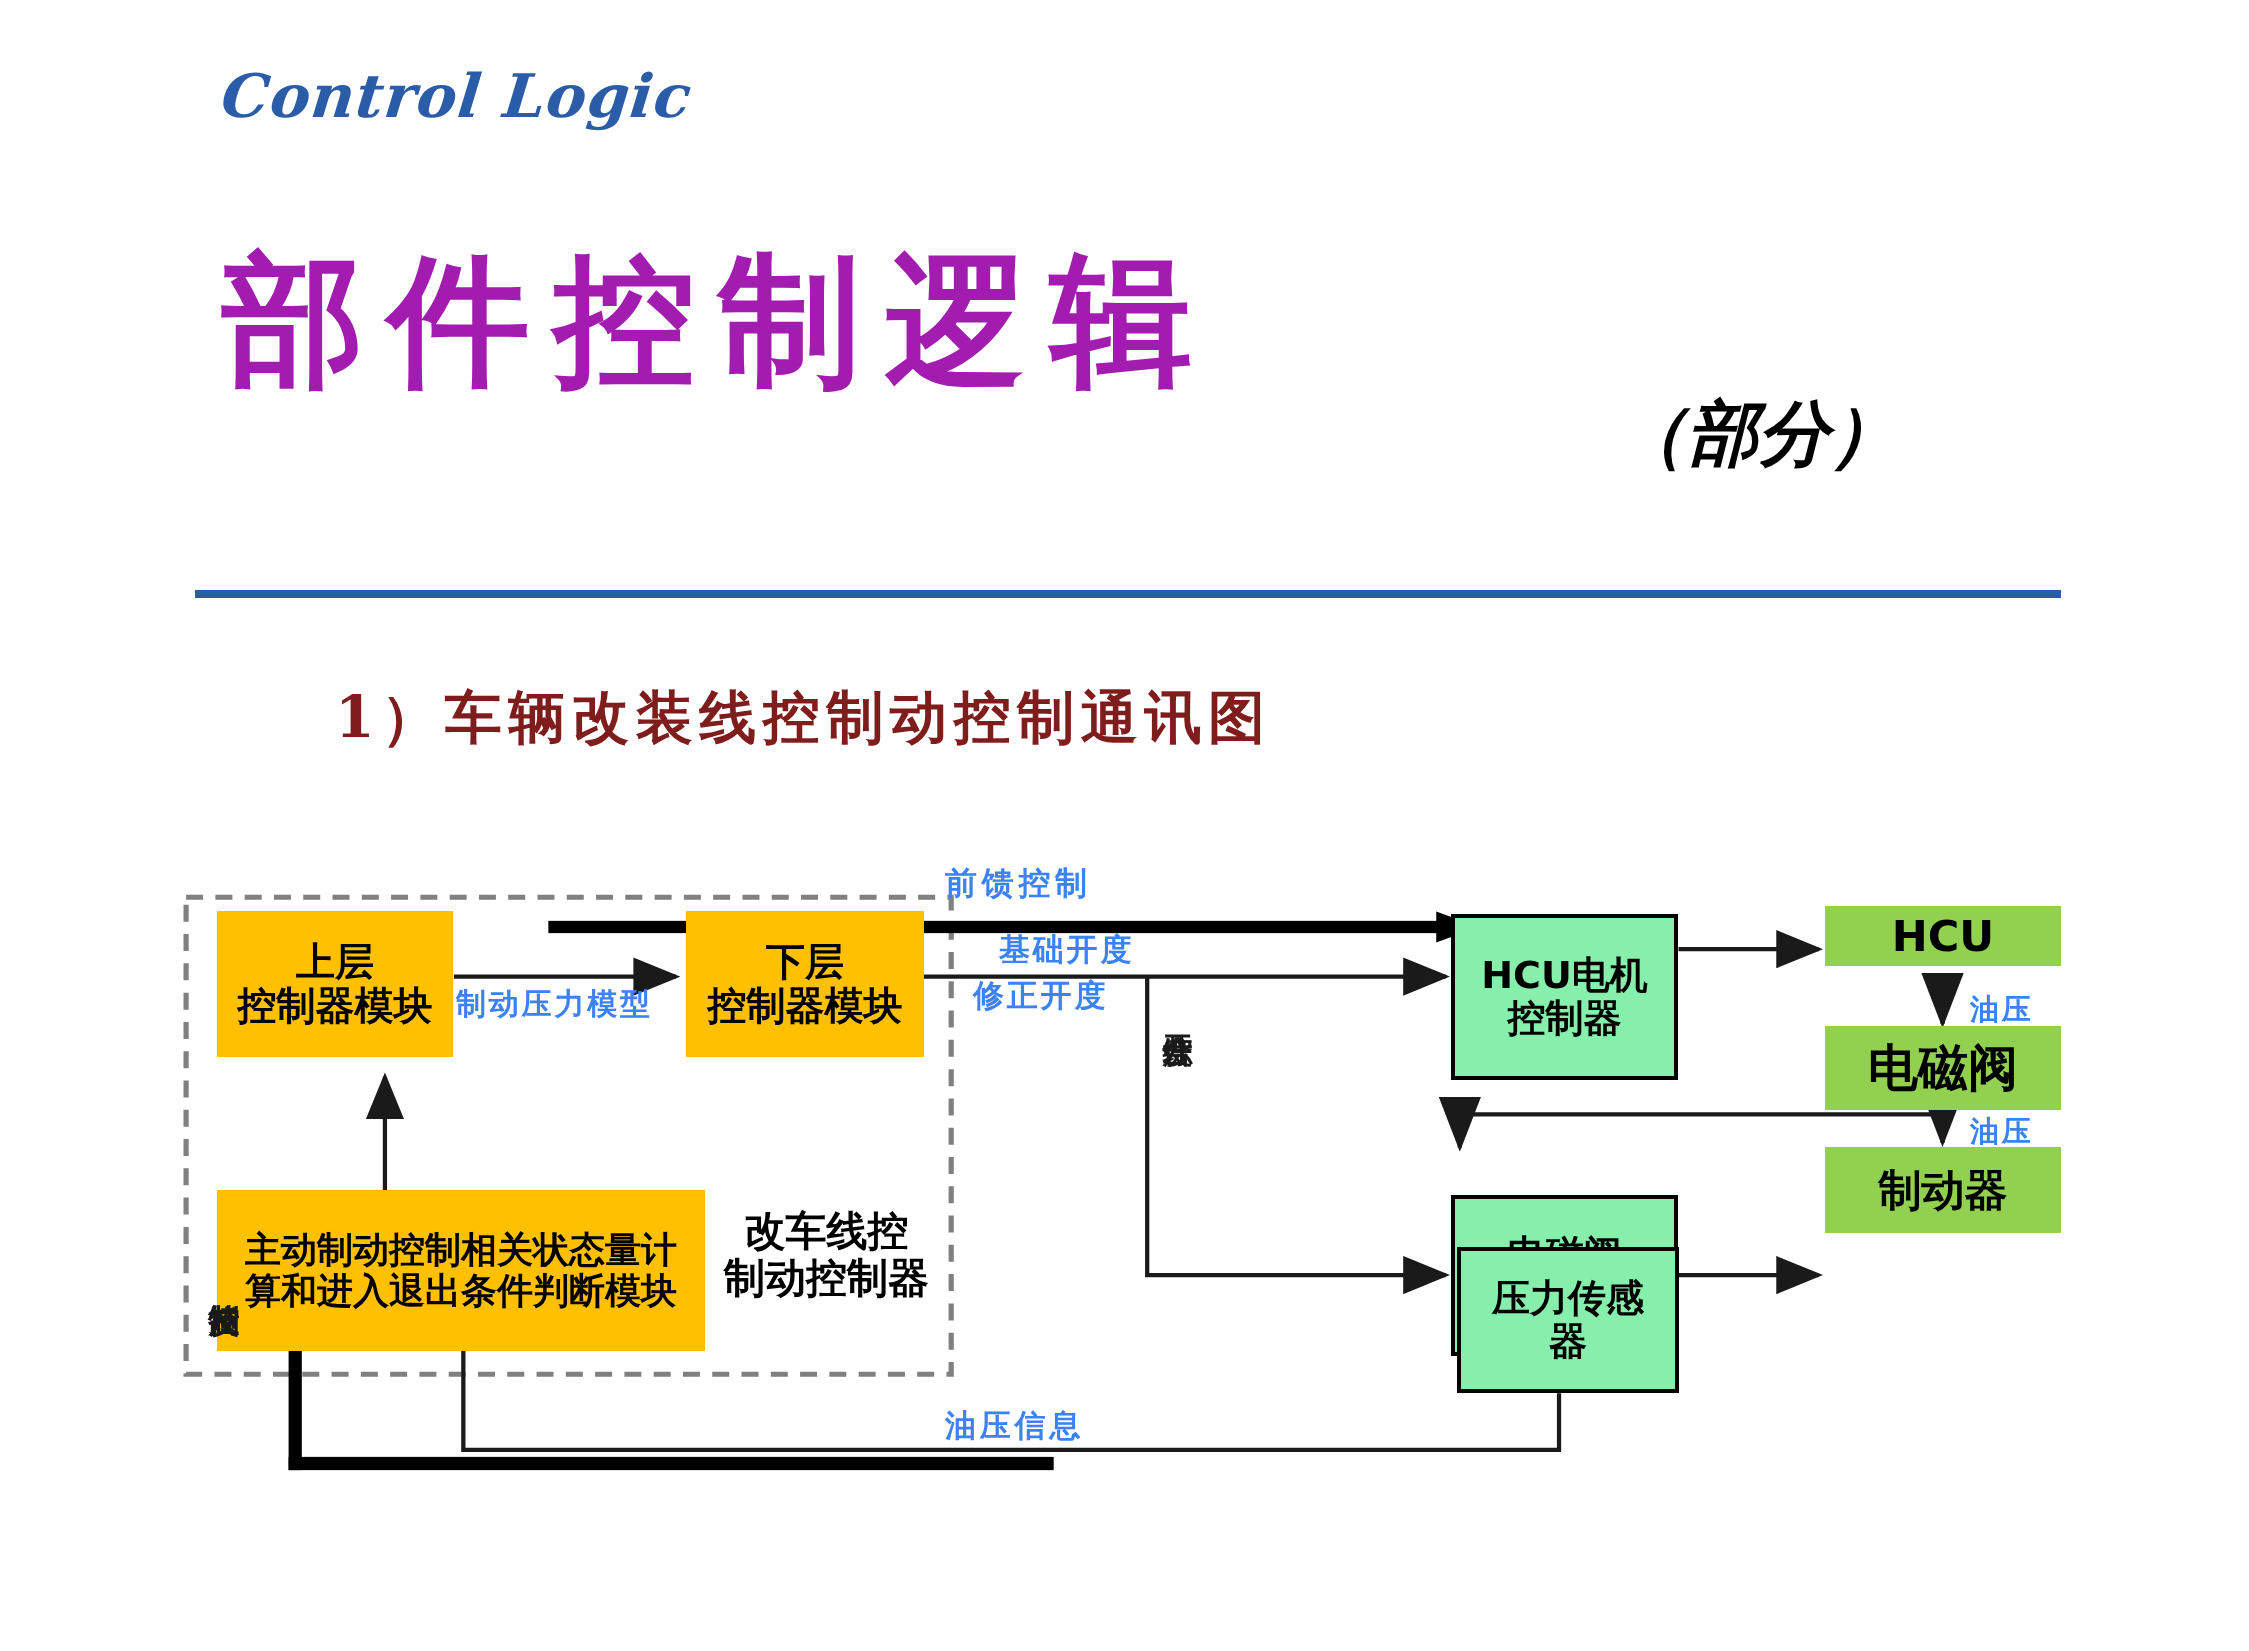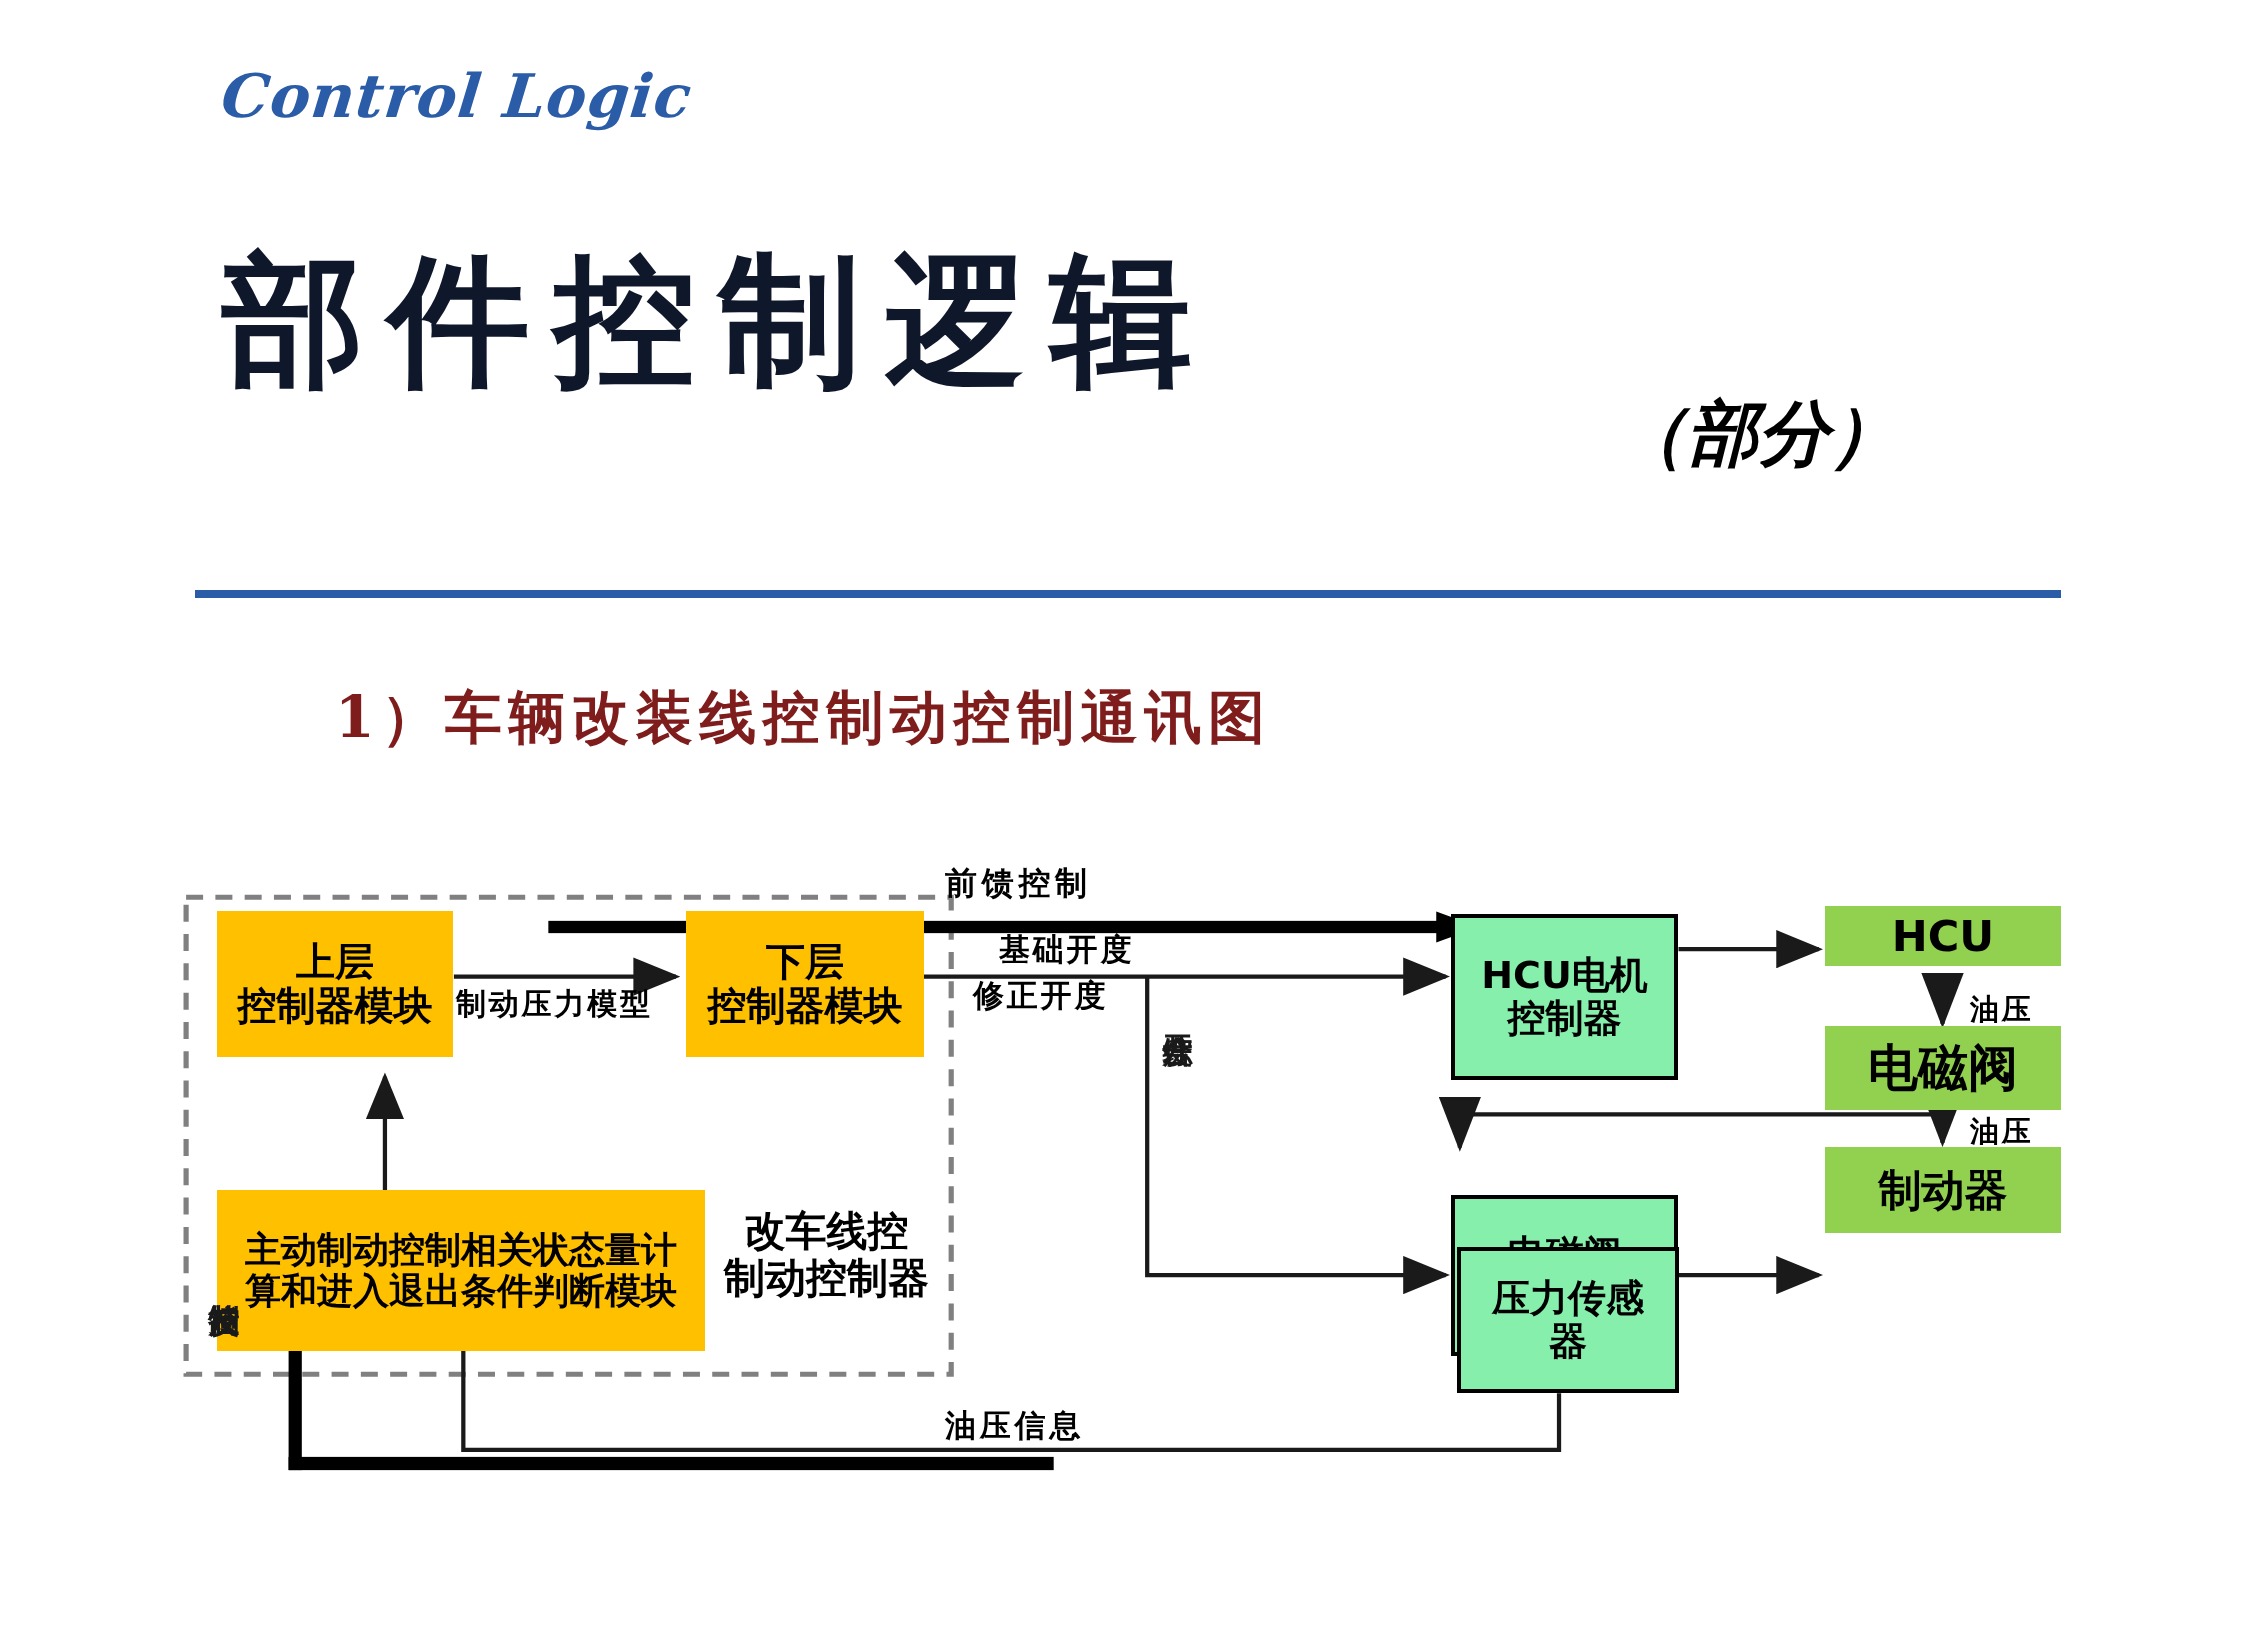--- a/index.html
+++ b/index.html
@@ -30,21 +30,21 @@
     white-space: nowrap;
   }
 
   #main-title {
     position: absolute;
     left: 222px;
     top: 250px;
     font-family: "DejaVu Sans", sans-serif;
     font-weight: 700;
     font-size: 142px;
-    color: #0f172a;
+    color: #a21caf;
     letter-spacing: 23.6px;
     white-space: nowrap;
     line-height: 1;
   }
 
   #title-suffix {
     position: absolute;
     left: 1616px;
     top: 387px;
     font-family: "DejaVu Sans", sans-serif;
@@ -100,21 +100,21 @@
     white-space: pre-line;
   }
   .orange { background: #FFC000; }
   .green  { background: #92D050; }
   .white  { background: #86efac; border: 4.3px solid #000000; }
 
   .dlabel {
     position: absolute;
     font-family: "DejaVu Serif", serif;
     font-weight: 700;
-    color: #000000;
+    color: #3b82f6;
     white-space: pre-line;
     line-height: 1.22;
   }
   .vlabel {
     position: absolute;
     font-family: "DejaVu Serif", serif;
     font-weight: 700;
     color: #1a1a1a;
     writing-mode: vertical-rl;
     text-orientation: upright;

